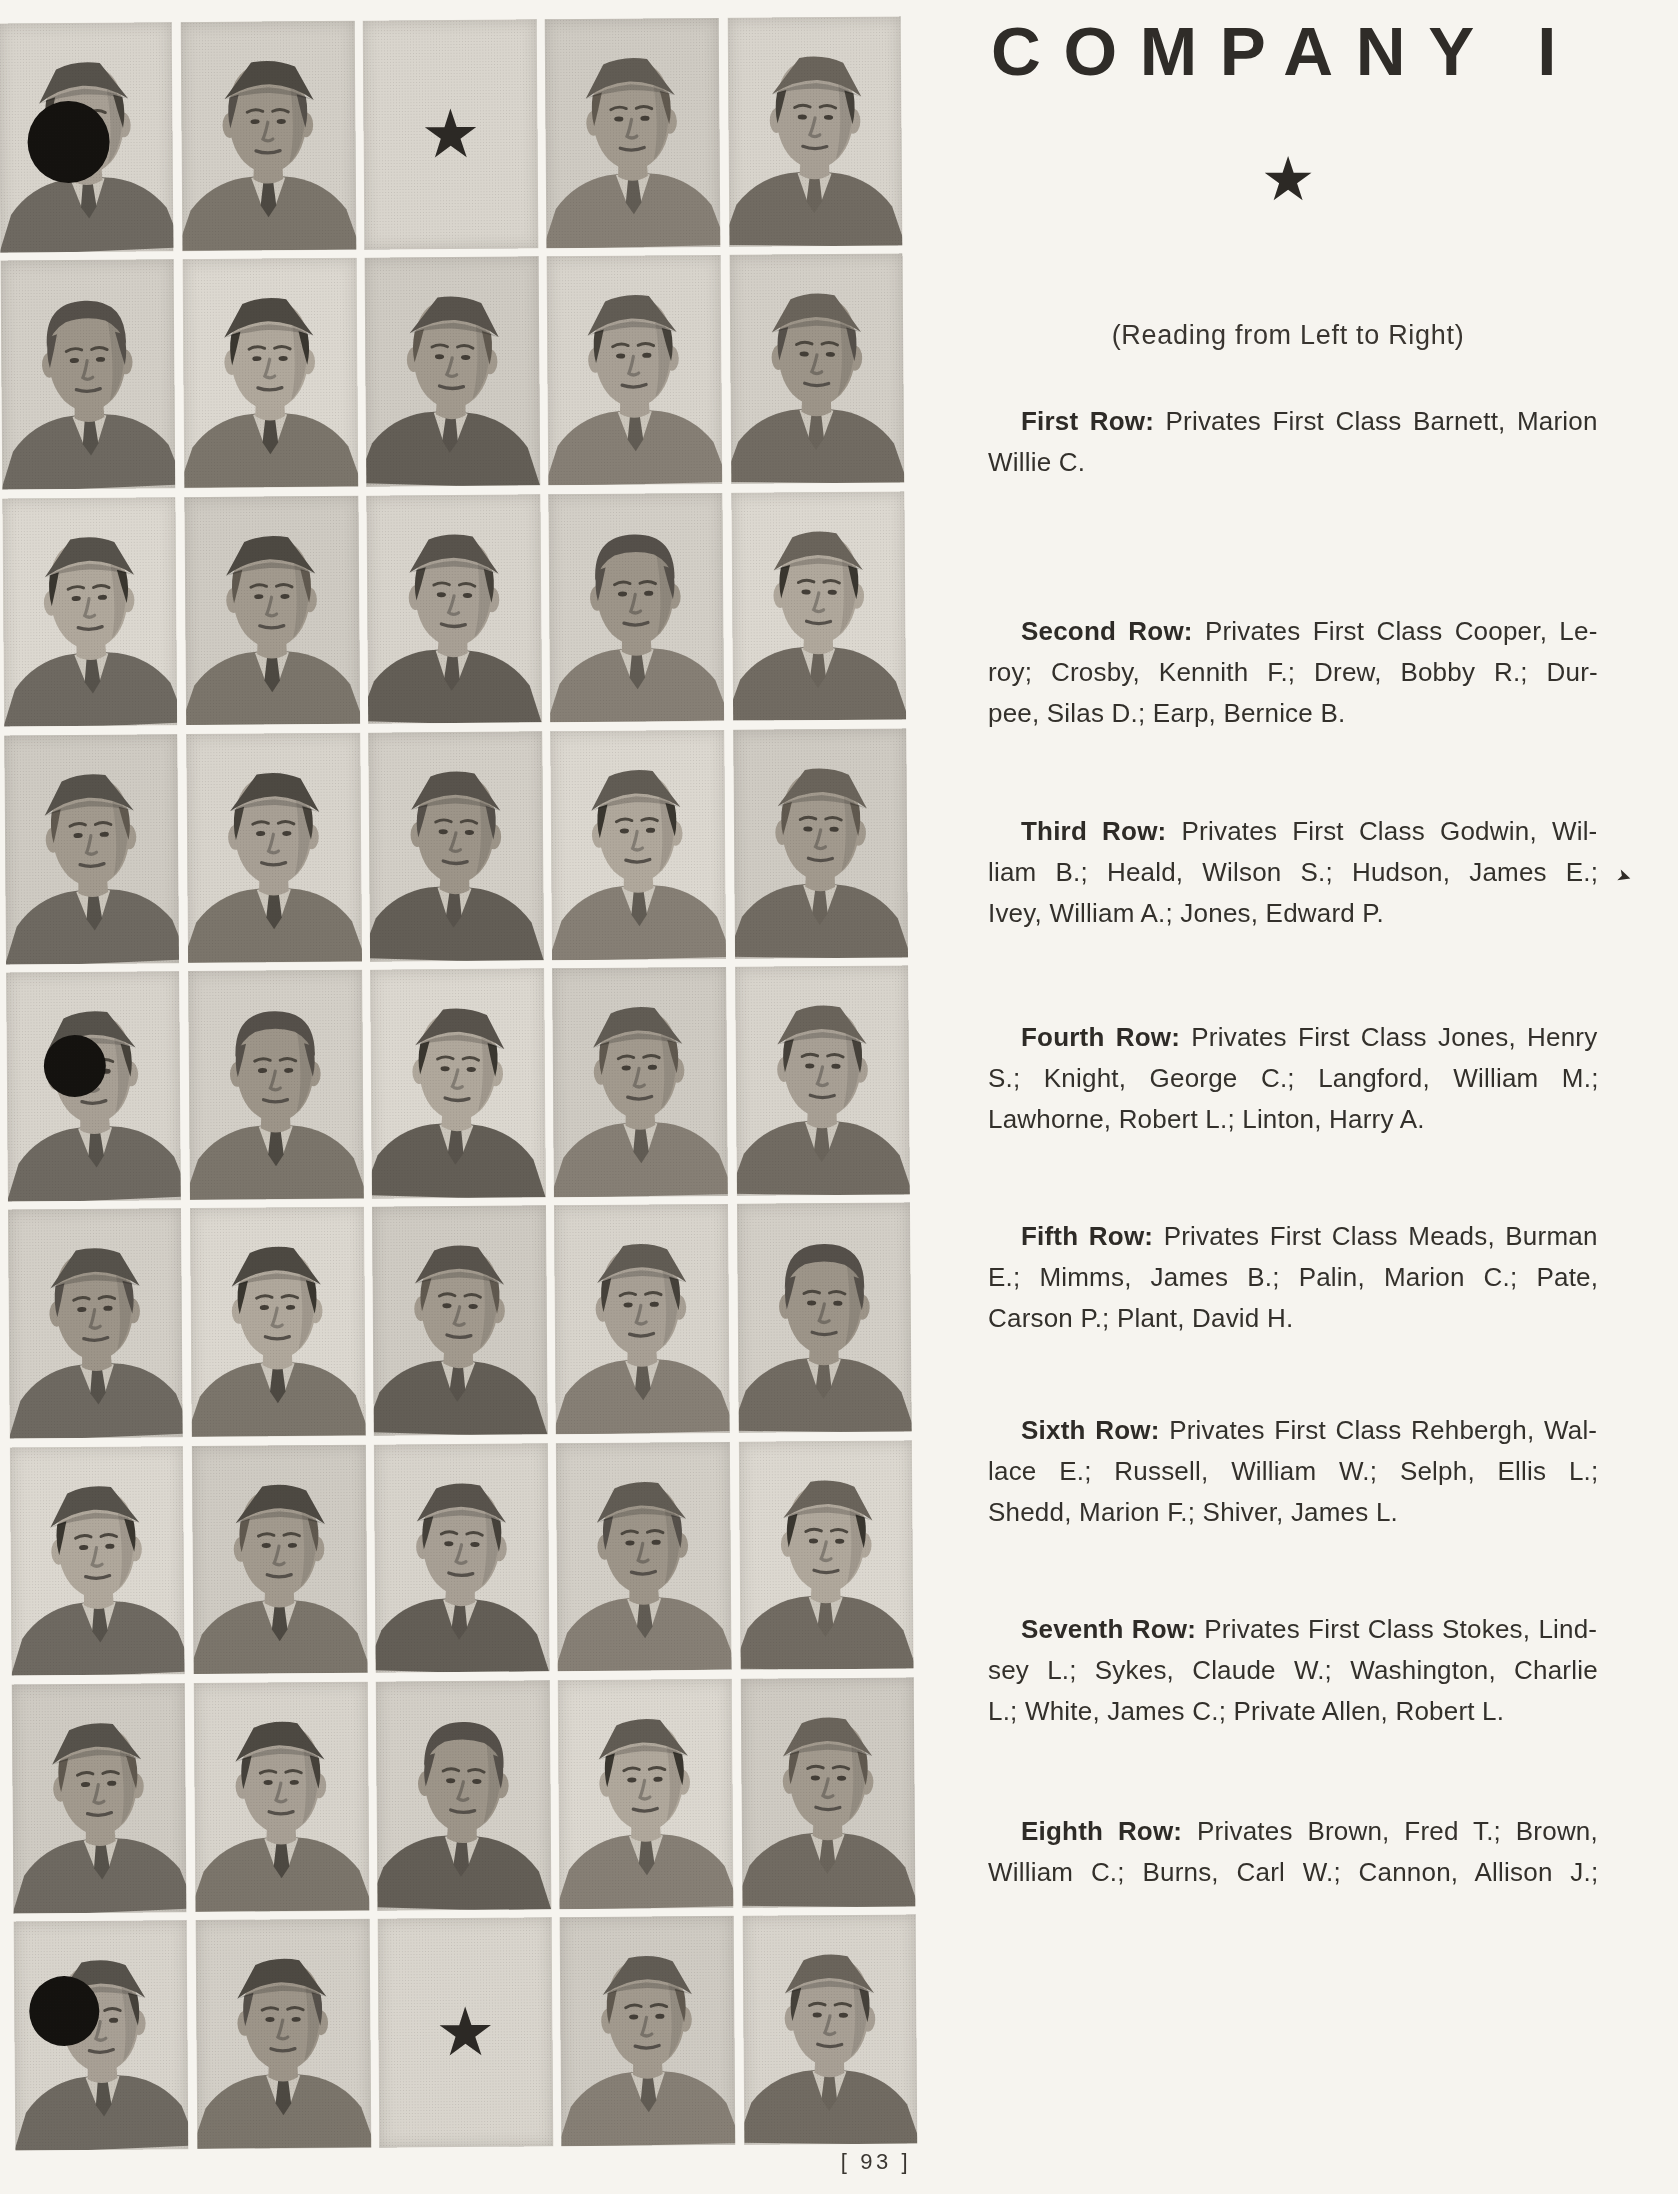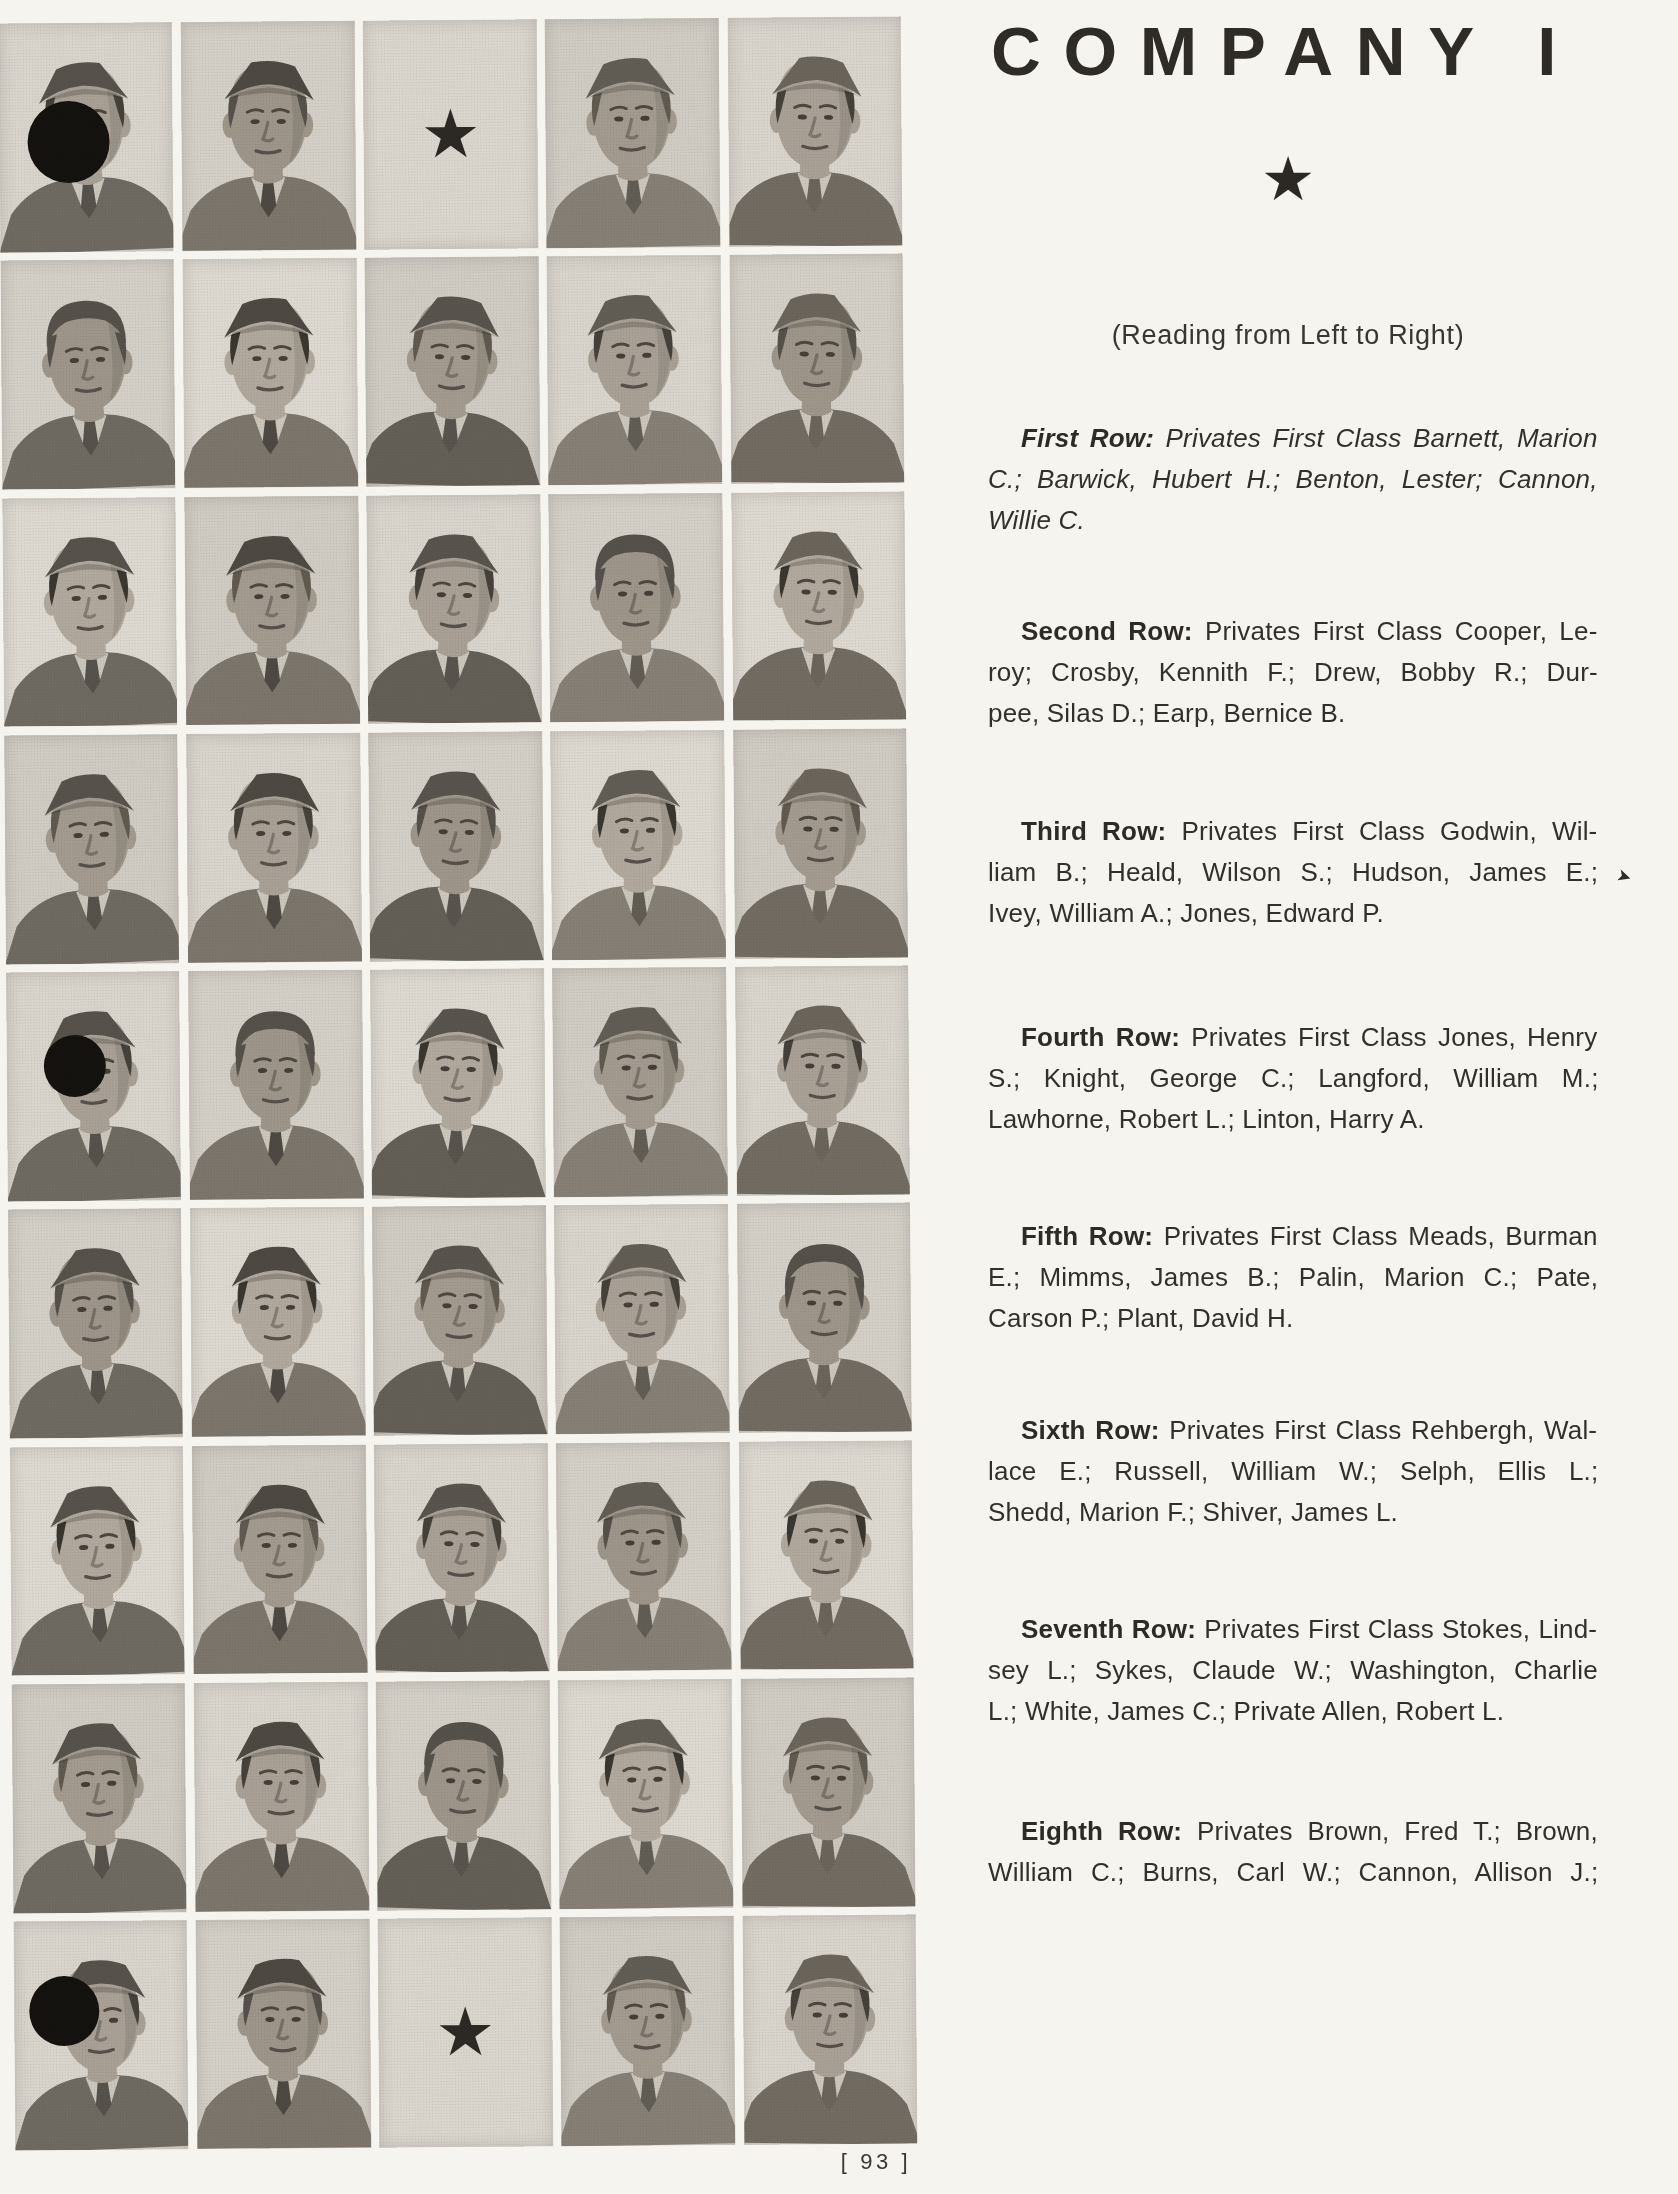--- a/index.html
+++ b/index.html
@@ -1237,23 +1237,22 @@
     </g>
   </svg>
 </div>
     </div>
 
   <div class="title">COMPANY I</div>
   <div class="big-star">★</div>
   <div class="subtitle">(Reading from Left to Right)</div>
 
   <div class="roster-layer" id="roster">
-      <div class="roster-para" style="top: 418px; font-style: italic;">
+      <div class="roster-para" style="top: 401px;">
         <div class="line first" style="word-spacing: 4px;"><span><b>First Row:</b> Privates First Class Barnett, Marion</span></div>
-        <div class="line" style="word-spacing: 7.8px;"><span>C.; Barwick, Hubert H.; Benton, Lester; Cannon,</span></div>
         <div class="line last"><span>Willie C.</span></div>
       </div>
       <div class="roster-para" style="top: 611px;">
         <div class="line first" style="word-spacing: 4.8px;"><span><b>Second Row:</b> Privates First Class Cooper, Le-</span></div>
         <div class="line" style="word-spacing: 11.4px;"><span>roy; Crosby, Kennith F.; Drew, Bobby R.; Dur-</span></div>
         <div class="line last"><span>pee, Silas D.; Earp, Bernice B.</span></div>
       </div>
       <div class="roster-para" style="top: 811px;">
         <div class="line first" style="word-spacing: 7.7px;"><span><b>Third Row:</b> Privates First Class Godwin, Wil-</span></div>
         <div class="line" style="word-spacing: 11.6px;"><span>liam B.; Heald, Wilson S.; Hudson, James E.;</span></div>

